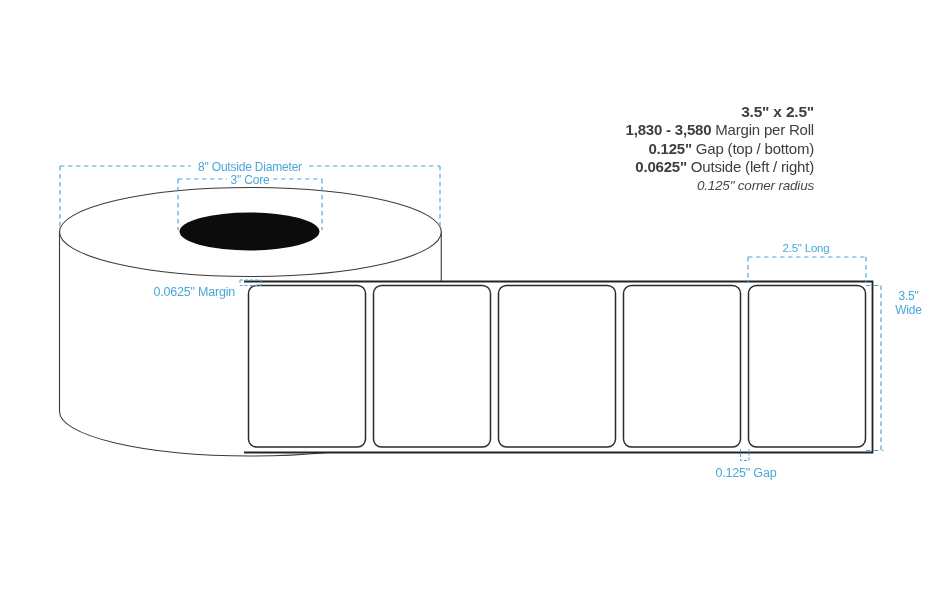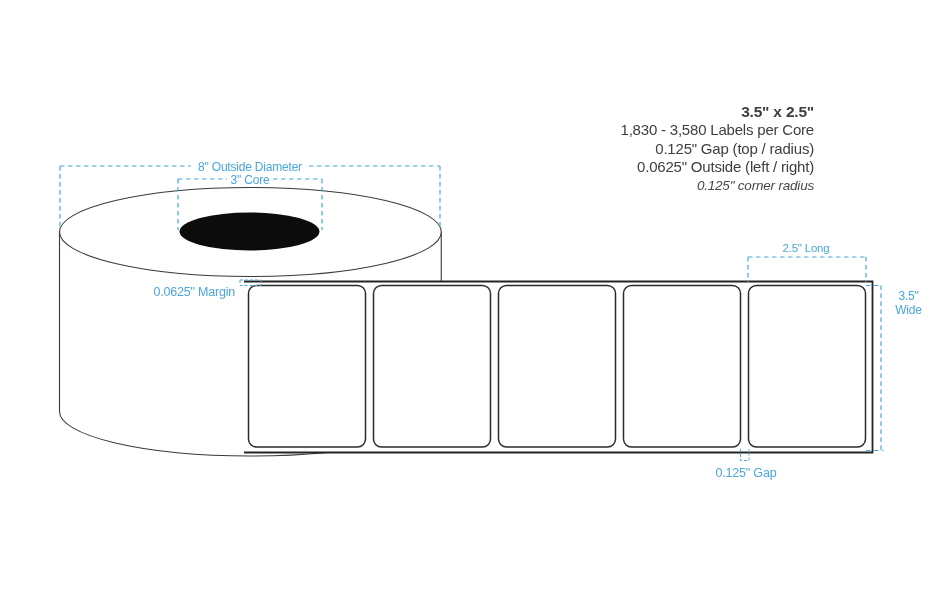--- a/index.html
+++ b/index.html
@@ -18,21 +18,21 @@
     position: absolute;
     top: 103px;
     right: 132px;
     text-align: right;
     color: #3e3e3e;
     font: 15px/18.4px "Liberation Sans", sans-serif;
     letter-spacing: -0.2px;
     white-space: nowrap;
   }
   .specs .l1 { font-weight: bold; font-size: 15.5px; }
-  .specs b { font-weight: normal; margin-top: 44px; }
+  .specs b { font-weight: bold; margin-top: 44px; }
   .specs .l5 { font-style: italic; font-size: 13.5px; color: #474747; }
 
   
   .outline { fill: #ffffff; stroke: #3a3a3a; stroke-width: 1.1; }
   .strip   { fill: #ffffff; stroke: #242424; stroke-width: 1.8; }
   .label-r { fill: #ffffff; stroke: #2b2b2b; stroke-width: 1.5; }
   .core    { fill: #0c0c0c; stroke: none; }
   .dim     { fill: none; stroke: #4aa7d9; stroke-width: 1.2; stroke-dasharray: 4.5 3.5; }
   .dim-sm  { fill: none; stroke: #4aa7d9; stroke-width: 1; stroke-dasharray: 3 2; }
   .dim-text {
@@ -87,19 +87,19 @@
     <path class="dim" d="M 866 450.5 H 883.5"></path>
     <text class="dim-text" x="908.5" y="299.5" font-size="12" text-anchor="middle">3.5"</text>
     <text class="dim-text" x="908.5" y="313.5" font-size="12" text-anchor="middle">Wide</text>
 
     <path class="dim-sm" d="M 740.5 449 V 460.5 H 749 V 449"></path>
     <text class="dim-text" x="746" y="477" font-size="12.5" text-anchor="middle">0.125" Gap</text>
   </svg>
 
   <div class="specs">
     <div class="l1">3.5" x 2.5"</div>
-    <div class="l2"><b>1,830 - 3,580</b><span> Labels per Core</span></div>
-    <div class="l3"><b>0.125"</b><span> Gap (top / radius)</span></div>
+    <div class="l2"><b>1,830 - 3,580</b><span> Margin per Roll</span></div>
+    <div class="l3"><b>0.125"</b><span> Gap (top / bottom)</span></div>
     <div class="l4"><b>0.0625"</b><span> Outside (left / right)</span></div>
     <div class="l5">0.125" corner radius</div>
   </div>
 
 </div>
 
 </body></html>

